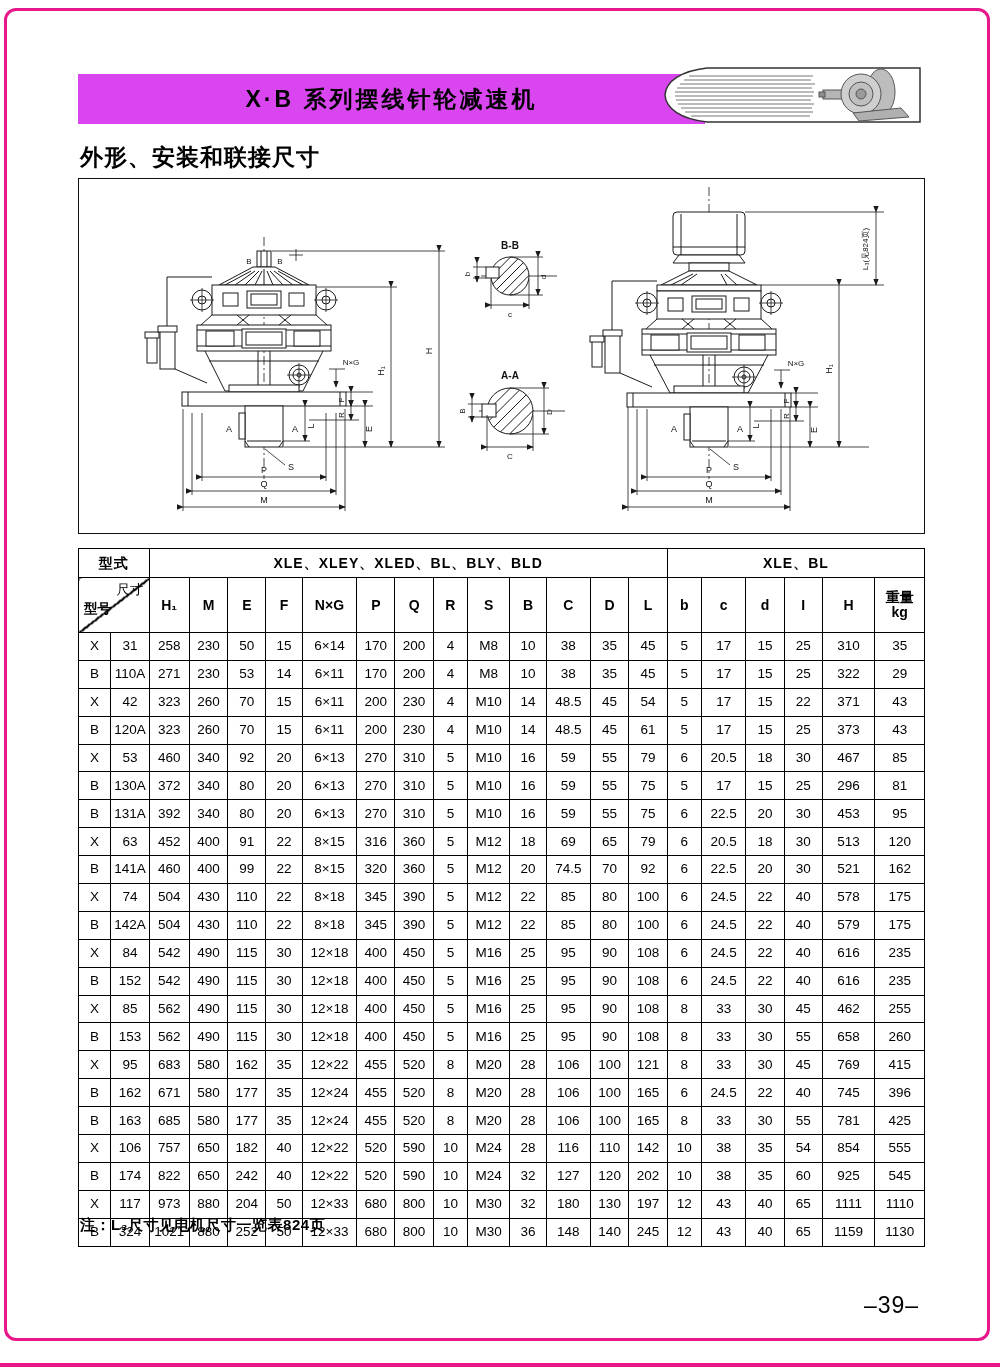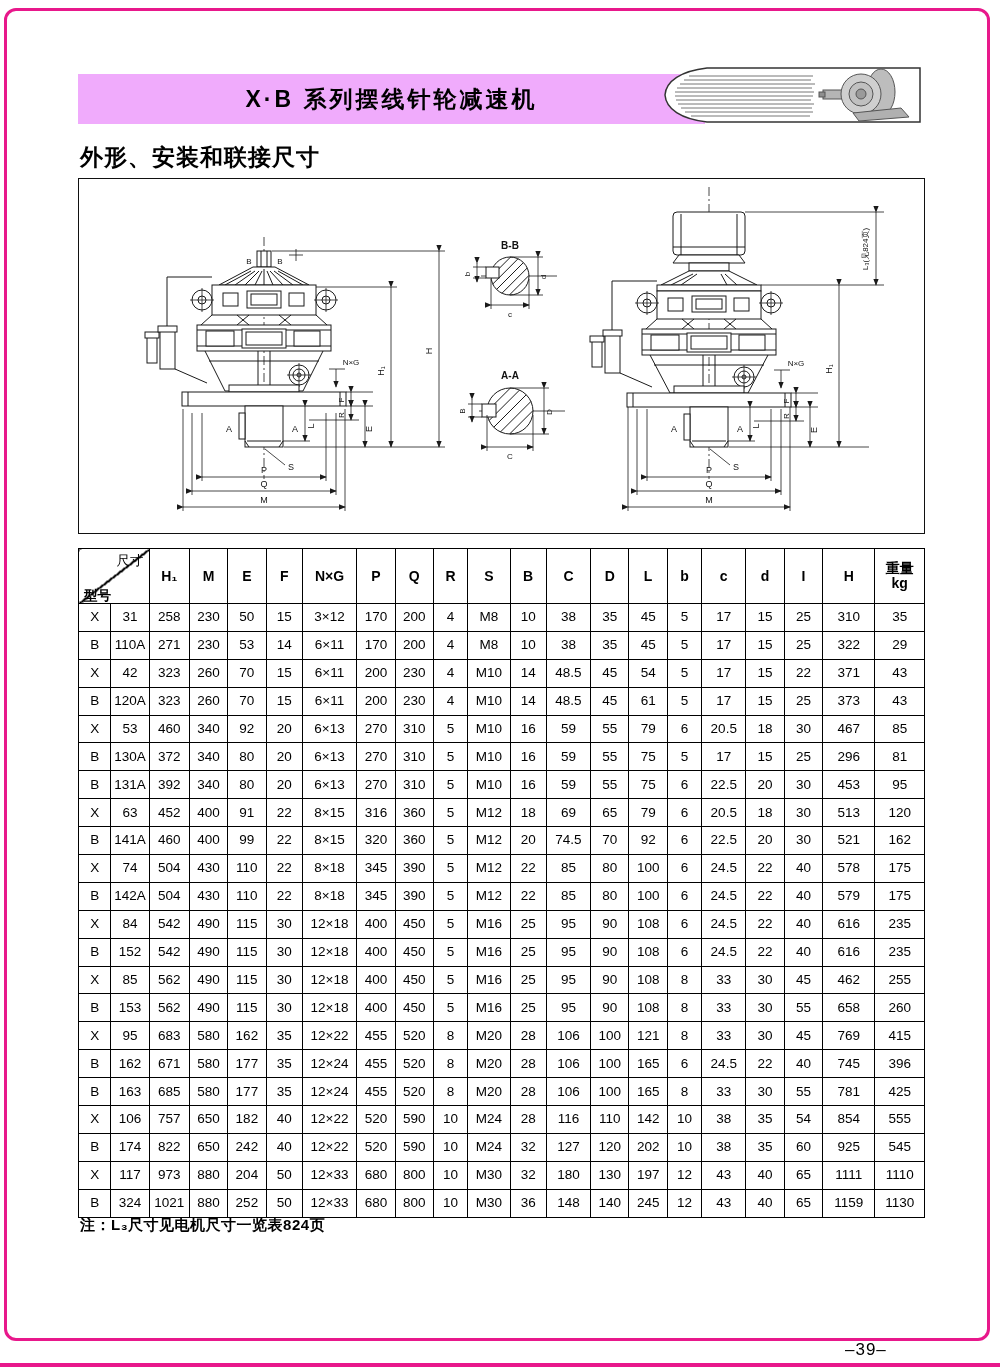--- a/index.html
+++ b/index.html
@@ -1,38 +1,38 @@
 <!DOCTYPE html>
 <html><head>
 <meta charset="utf-8">
 <style>
   html,body{margin:0;padding:0;background:#fff;}
   body{width:1000px;height:1367px;position:relative;font-family:"Liberation Sans",sans-serif;color:#000;overflow:hidden;}
   .page-border{position:absolute;left:4px;top:8px;right:10px;bottom:26px;border:3px solid #e8188b;border-radius:12px;pointer-events:none;}
   .page-edge-bottom{position:absolute;left:0;right:0;bottom:0;height:4px;background:#e8188b;}
-  .header-bar{position:absolute;left:78px;top:74px;width:627px;height:50px;background:#f0abfc;}
+  .header-bar{position:absolute;left:78px;top:74px;width:627px;height:50px;background:#d946ef;}
   .header-title{position:absolute;left:0;top:0;width:100%;height:100%;display:flex;align-items:center;justify-content:center;
     font-size:23px;font-weight:bold;letter-spacing:3px;}
   .header-deco{position:absolute;left:663px;top:66px;width:260px;height:58px;}
   .section-title{position:absolute;left:80px;top:142px;font-size:23px;font-weight:bold;letter-spacing:1px;}
   .diagram-box{position:absolute;left:78px;top:178px;width:847px;height:356px;border:1.5px solid #111;box-sizing:border-box;background:#fff;}
   .diagram-box svg{display:block;}
   
   .spec-table{position:absolute;left:78px;top:548px;width:847px;border-collapse:collapse;table-layout:fixed;}
   .spec-table th,.spec-table td{border:1.5px solid #000;text-align:center;vertical-align:middle;padding:0;
     font-size:13.5px;line-height:1.05;overflow:hidden;}
   .spec-table thead tr.grp th{height:28px;font-size:14px;font-weight:bold;letter-spacing:1px;}
   .spec-table thead tr.cols th{height:54px;font-size:14px;font-weight:bold;white-space:pre-line;}
   .spec-table tbody td{height:26.9px;}
   .corner-cell{position:relative;background:
      linear-gradient(to bottom right,transparent 48.8%,#000 48.8%,#000 51.2%,transparent 51.2%);}
   .corner-cell .c-top{position:absolute;right:5px;top:5px;font-size:13.5px;font-weight:normal;}
-  .corner-cell .c-bot{position:absolute;left:5px;bottom:0;font-size:13.5px;font-weight:bold;}
+  .corner-cell .c-bot{position:absolute;left:5px;bottom:16px;font-size:13.5px;font-weight:bold;}
   .note-line{position:absolute;left:80px;top:1216px;font-size:15px;font-weight:bold;letter-spacing:0.5px;}
-  .page-number{position:absolute;left:845px;top:1292px;font-size:17px;letter-spacing:1px;margin-top:48px;}
+  .page-number{position:absolute;left:864px;top:1292px;font-size:23px;letter-spacing:1px;}
   
   .ln{stroke:#1a1a1a;stroke-width:1;fill:none;}
   .lnw{stroke:#1a1a1a;stroke-width:1;fill:#fff;}
   .cl{stroke:#1a1a1a;stroke-width:0.8;fill:none;stroke-dasharray:9 3 2 3;}
   .dm{stroke:#1a1a1a;stroke-width:0.8;fill:none;}
   .lab{font-size:9px;fill:#111;}
   .lab8{font-size:8px;fill:#111;}
   .ttl{font-size:10px;fill:#111;font-weight:bold;}
 </style>
 </head>
@@ -400,20 +400,25 @@
       <col style="width:38px">
       <col style="width:38px">
       <col style="width:34px">
     <col style="width:44px">
       <col style="width:38px">
       <col style="width:38px">
       <col style="width:52px">
     <col style="width:49px">
   </colgroup>
   <thead>
+    <tr class="grp">
+      <th colspan="2">型式</th>
+      <th colspan="13">XLE、XLEY、XLED、BL、BLY、BLD</th>
+      <th colspan="6">XLE、BL</th>
+    </tr>
     <tr class="cols">
       <th colspan="2" class="corner-cell">
         <span class="c-top">尺寸</span>
         <span class="c-bot">型号</span>
       </th>
 
     <th>H₁</th>
         <th>M</th>
         <th>E</th>
         <th>F</th>
@@ -437,21 +442,21 @@
   </thead>
   <tbody>
 
   <tr>
         <td>X</td>
         <td>31</td>
         <td>258</td>
         <td>230</td>
         <td>50</td>
         <td>15</td>
-        <td>3×12</td>
+        <td>6×14</td>
         <td>170</td>
         <td>200</td>
         <td>4</td>
         <td>M8</td>
         <td>10</td>
         <td>38</td>
         <td>35</td>
         <td>45</td>
         <td>5</td>
         <td>17</td>

